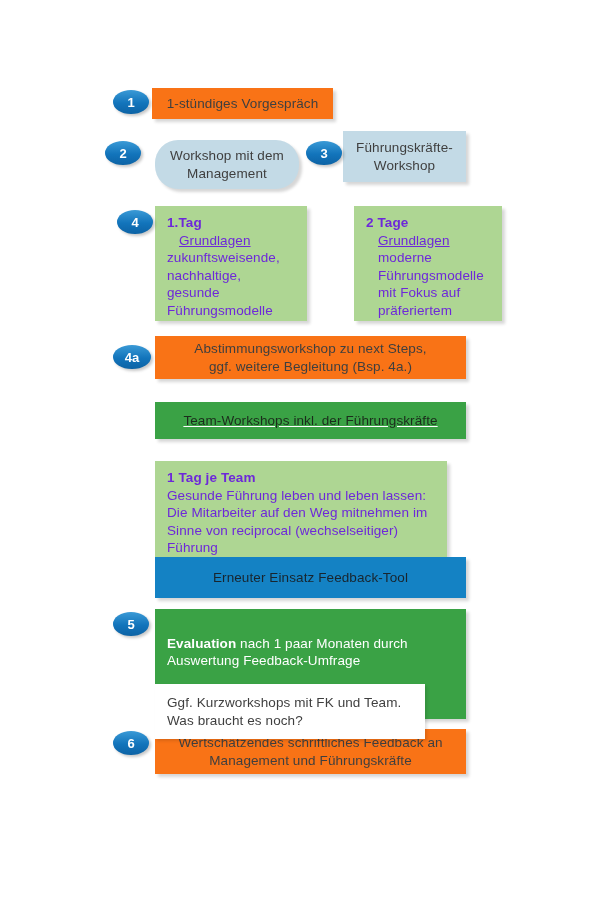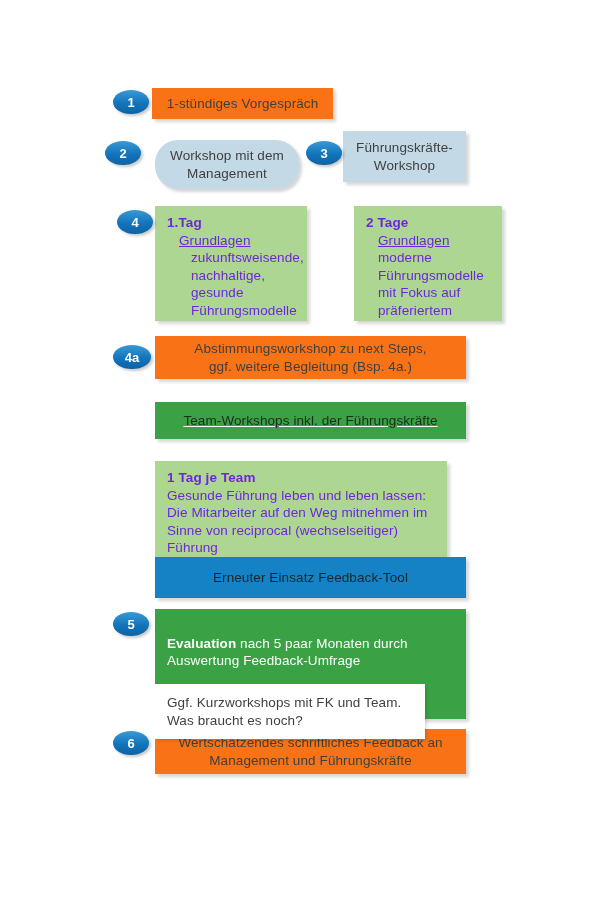--- a/index.html
+++ b/index.html
@@ -112,21 +112,21 @@
 Workshop</span>
   </div>
 
   <div class="badge" style="left:117px; top:210px; width:36px; height:24px;">
     <span>4</span>
   </div>
 
   <div class="node fill-lightgreen pad-l" style="left:155px; top:206px; width:152px; height:115px;">
     <div class="box-text strong">1.Tag</div>
     <div class="box-text uline" style="margin-left:12px;">Grundlagen</div>
-    <div class="box-text" style="margin-left:24px;">zukunftsweisende,
+    <div class="box-text" style="margin-left:0;">zukunftsweisende,
 nachhaltige,
 gesunde
 Führungsmodelle</div>
   </div>
 
   <div class="node fill-lightgreen pad-l" style="left:318px; top:206px; width:148px; height:115px;margin-left:36px;">
     <div class="box-text strong">2 Tage</div>
     <div class="box-text uline" style="margin-left:12px;">Grundlagen</div>
     <div class="box-text" style="margin-left:12px;">moderne
 Führungsmodelle
@@ -158,21 +158,21 @@
   <div class="node fill-blue vc pad-c" style="left:155px; top:557px; width:311px; height:41px;align-items:center;">
     <span class="box-text center" style="color:#18252e;">Erneuter Einsatz Feedback-Tool</span>
   </div>
 
   <div class="badge" style="left:113px; top:612px; width:36px; height:24px;">
     <span>5</span>
   </div>
 
   <div class="node fill-green pad-l" style="left:155px; top:609px; width:311px; height:110px;">
     <div class="box-text">
-      <span class="strong">Evaluation</span><span> nach 5 paar Monaten durch</span>
+      <span class="strong">Evaluation</span><span> nach 1 paar Monaten durch</span>
     </div>
     <div class="box-text">Auswertung Feedback-Umfrage</div>
   </div>
 
   <div class="node fill-white overlay pad-l" style="left:155px; top:664px; width:270px; height:55px; box-shadow:2px 2px 3px rgba(0,0,0,0.12);">
     <div class="box-text" style="padding-top:2px;">Ggf. Kurzworkshops mit FK und Team.
 Was braucht es noch?</div>
   </div>
 
   <div class="badge" style="left:113px; top:731px; width:36px; height:24px;">

